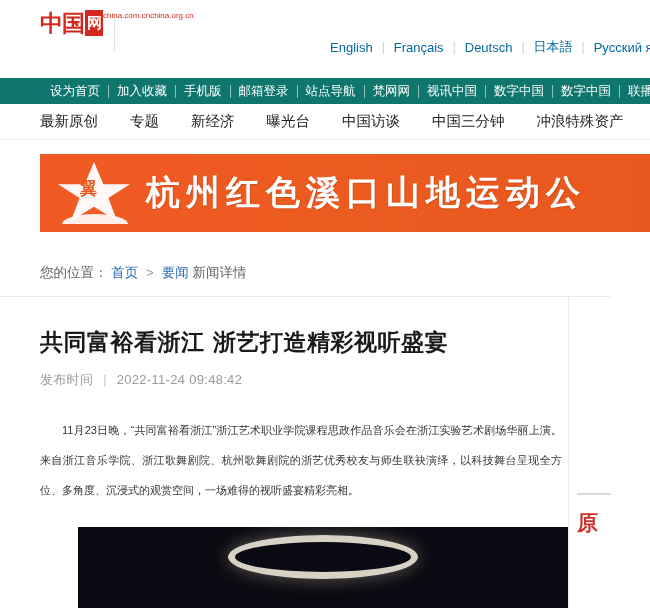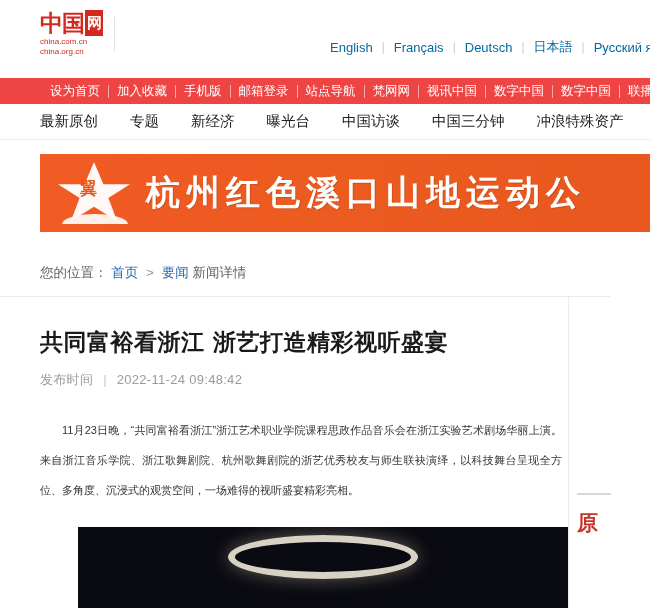--- a/index.html
+++ b/index.html
@@ -17,21 +17,21 @@
     height: 78px;
     position: relative;
     padding: 10px 0 0 40px;
     display: flex;
     align-items: flex-start;
   }
   .logo-block { display: flex; align-items: center; }
   .logo-mark {
     width: 66px; height: 44px;
     position: relative;
-    display: flex; flex-direction: column; justify-content: flex-start;
+    display: flex; flex-direction: row; justify-content: flex-start;
   }
   .logo-cn {
     font-family: "DejaVu Sans", sans-serif;
     font-size: 23px;
     font-weight: bold;
     color: #d4281e;
     letter-spacing: -1px;
     line-height: 24px;
     white-space: nowrap;
   }
@@ -80,21 +80,21 @@
     color: #0369a1;
     text-decoration: none;
     padding: 0 9px;
     white-space: nowrap;
   }
   .lang-bar a:first-child { padding-left: 0; }
   .lang-sep { color:#cfcfcf; font-size: 12px; }
 
   
   .red-nav {
-    background: #ef4444;
+    background: #0f766e;
     height: 26px;
     display: flex;
     align-items: center;
     padding-left: 42px;
     overflow: hidden;
   }
   .red-nav a {
     color: #fff;
     font-size: 12.5px;
     text-decoration: none;

